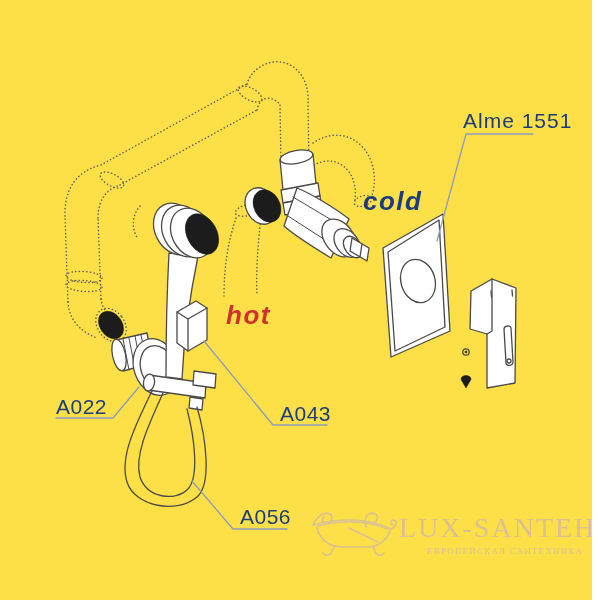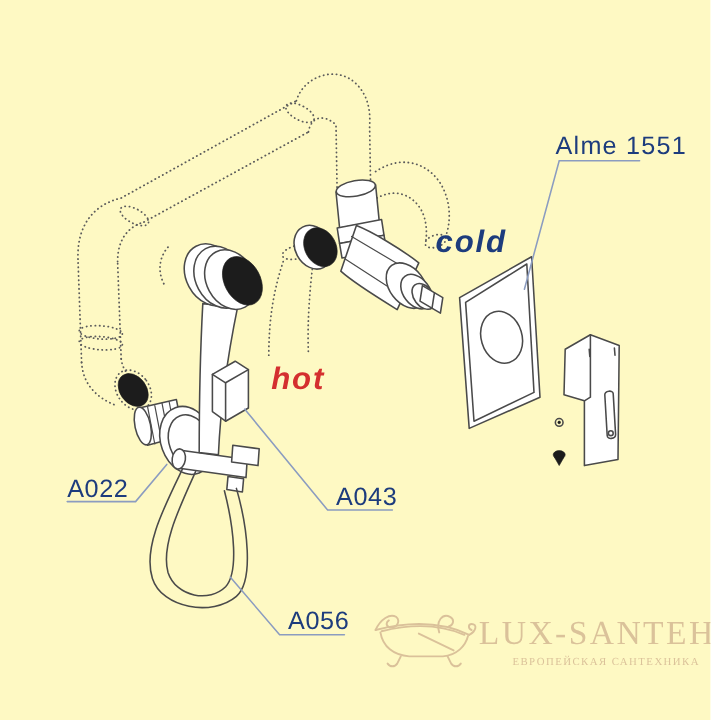--- a/index.html
+++ b/index.html
@@ -1,16 +1,16 @@
 <!DOCTYPE html>
 <html><head>
 <meta charset="utf-8">
 <style>
   html,body{margin:0;padding:0;background:#ffffff;}
-  .stage{position:relative;width:592px;height:600px;background:#fef9c3;overflow:hidden;
+  .stage{position:relative;width:592px;height:600px;background:#fde047;overflow:hidden;
          font-family:"Liberation Sans",sans-serif;}
   svg{display:block;}
   
   .dot{fill:none;stroke:#5b5b5b;stroke-width:1.5;stroke-dasharray:0.2 3.4;stroke-linecap:round;}
   
   .ln{fill:none;stroke:#4a4a4a;stroke-width:1.3;stroke-linecap:round;stroke-linejoin:round;}
   .th{fill:none;stroke:#4a4a4a;stroke-width:1.0;stroke-linecap:round;}
   
   .pw{fill:#ffffff;stroke:#4a4a4a;stroke-width:1.3;stroke-linejoin:round;}
   

